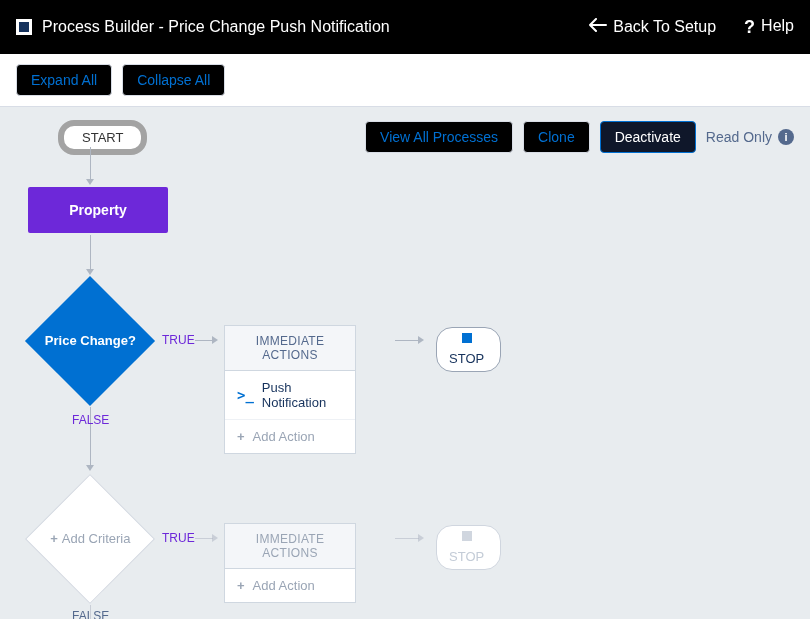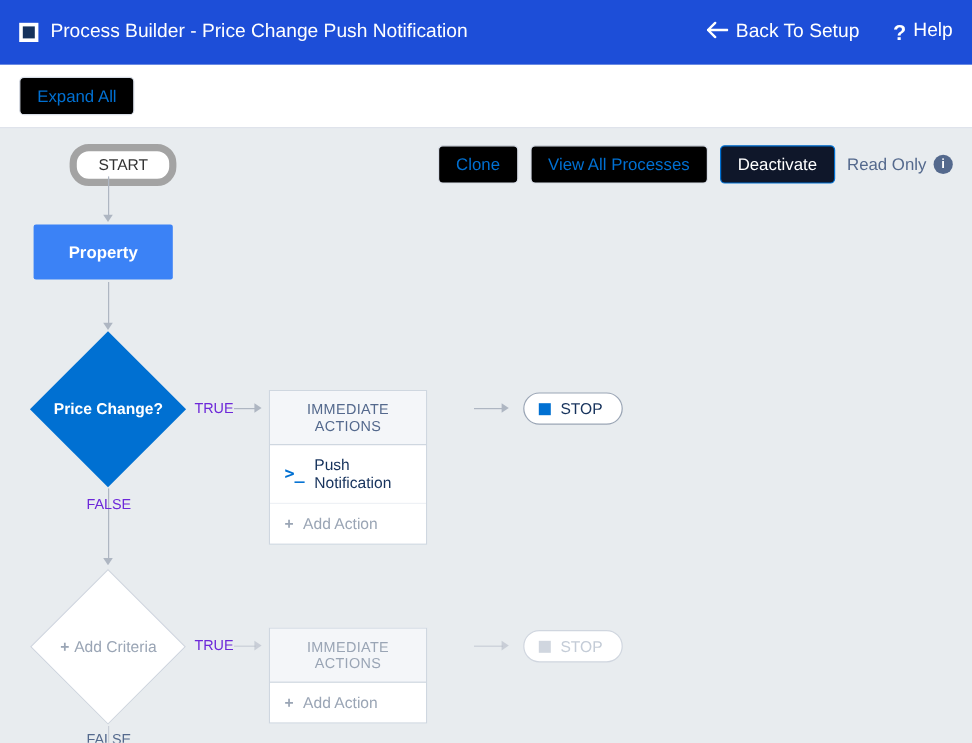--- a/index.html
+++ b/index.html
@@ -1,21 +1,21 @@
 <!DOCTYPE html>
 <html><head>
 <meta charset="utf-8">
 <style>
   * { box-sizing: border-box; margin: 0; padding: 0; font-family: -apple-system, BlinkMacSystemFont, "Segoe UI", Arial, sans-serif; }
   html, body { width: 810px; height: 619px; overflow: hidden; }
   body { background: #e8ecef; }
 
   
   .header {
-    background: #1d4ed8;
+    background: #000000;
     color: #fff;
     height: 54px;
     display: flex;
     align-items: center;
     padding: 0 16px;
     font-size: 16px;
   }
   .header-icon {
     width: 16px; height: 16px; background: #fff; margin-right: 10px; position: relative;
   }
@@ -61,21 +61,21 @@
   
   .start {
     position: absolute; left: 58px; top: 13px;
     background: #fff; border:6px solid #a3a3a3; border-radius: 16px;
     padding: 4px 18px; font-size: 13px; color:#333; font-weight:500;
   }
 
   
   .property {
     position: absolute; left: 28px; top: 80px;
-    width: 116px; height: 46px; background:#3b82f6; color:#fff;
+    width: 140px; height: 46px; background:#6d28d9; color:#fff;
     display:flex; align-items:center; justify-content:center;
     font-size:14px; font-weight:600; border-radius:2px;
   }
 
   
   .diamond {
     position: absolute; width: 92px; height: 92px;
     transform: rotate(45deg);
   }
   .diamond-label {
@@ -104,21 +104,21 @@
   .panel-item { padding:9px 12px; font-size:13px; color:#16325c; display:flex; align-items:center; gap:8px; border-bottom:1px solid #eef1f5; }
   .panel-item.ghost { color:#9aa5b5; }
   .panel-item:last-child { border-bottom:none; }
   .plus { color:#9aa5b5; font-weight:700; }
   .prompt { color:#0070d2; font-weight:700; font-family: monospace; font-size:14px; }
 
   
   .stop-pill {
     position:absolute; background:#fff; border:1.5px solid #9aa5b5; border-radius:16px;
     padding:5px 16px 5px 12px; font-size:13px; color:#16325c; font-weight:500;
-    display:flex; align-items:center; gap:8px;
+    display:flex; align-items:center; gap:8px;flex-direction:column;
   }
   .stop-pill .sq { width:10px; height:10px; background:#0070d2; }
   .stop-pill.ghost { border-color:#d0d6df; color:#c4ccd7; }
   .stop-pill.ghost .sq { background:#d0d6df; }
 
   
   .vline { position:absolute; width:1px; background:#aeb6c2; }
   .hline { position:absolute; height:1px; background:#aeb6c2; }
   .arrow-down { position:absolute; width:0;height:0;border-left:4px solid transparent;border-right:4px solid transparent;border-top:6px solid #aeb6c2; }
   .arrow-right { position:absolute; width:0;height:0;border-top:4px solid transparent;border-bottom:4px solid transparent;border-left:6px solid #aeb6c2; }
@@ -137,27 +137,28 @@
     <span>Back To Setup</span>
   </div>
   <div class="header-link">
     <span class="qm">?</span>
     <span>Help</span>
   </div>
 </div>
 
 <div class="toolbar">
   <button class="btn">Expand All</button>
+  <button class="btn">Collapse All</button>
 </div>
 
 <div class="canvas">
 
   <div class="actions-row">
+    <button class="btn">View All Processes</button>
     <button class="btn">Clone</button>
-    <button class="btn">View All Processes</button>
     <button class="btn btn-primary">Deactivate</button>
     <div class="readonly">
       <span>Read Only</span>
       <span class="info-ic">i</span>
     </div>
   </div>
 
   <div class="start">START</div>
   <div class="vline" style="left:90px; top:40px; height:34px;"></div>
   <div class="arrow-down" style="left:86px; top:72px;"></div>

